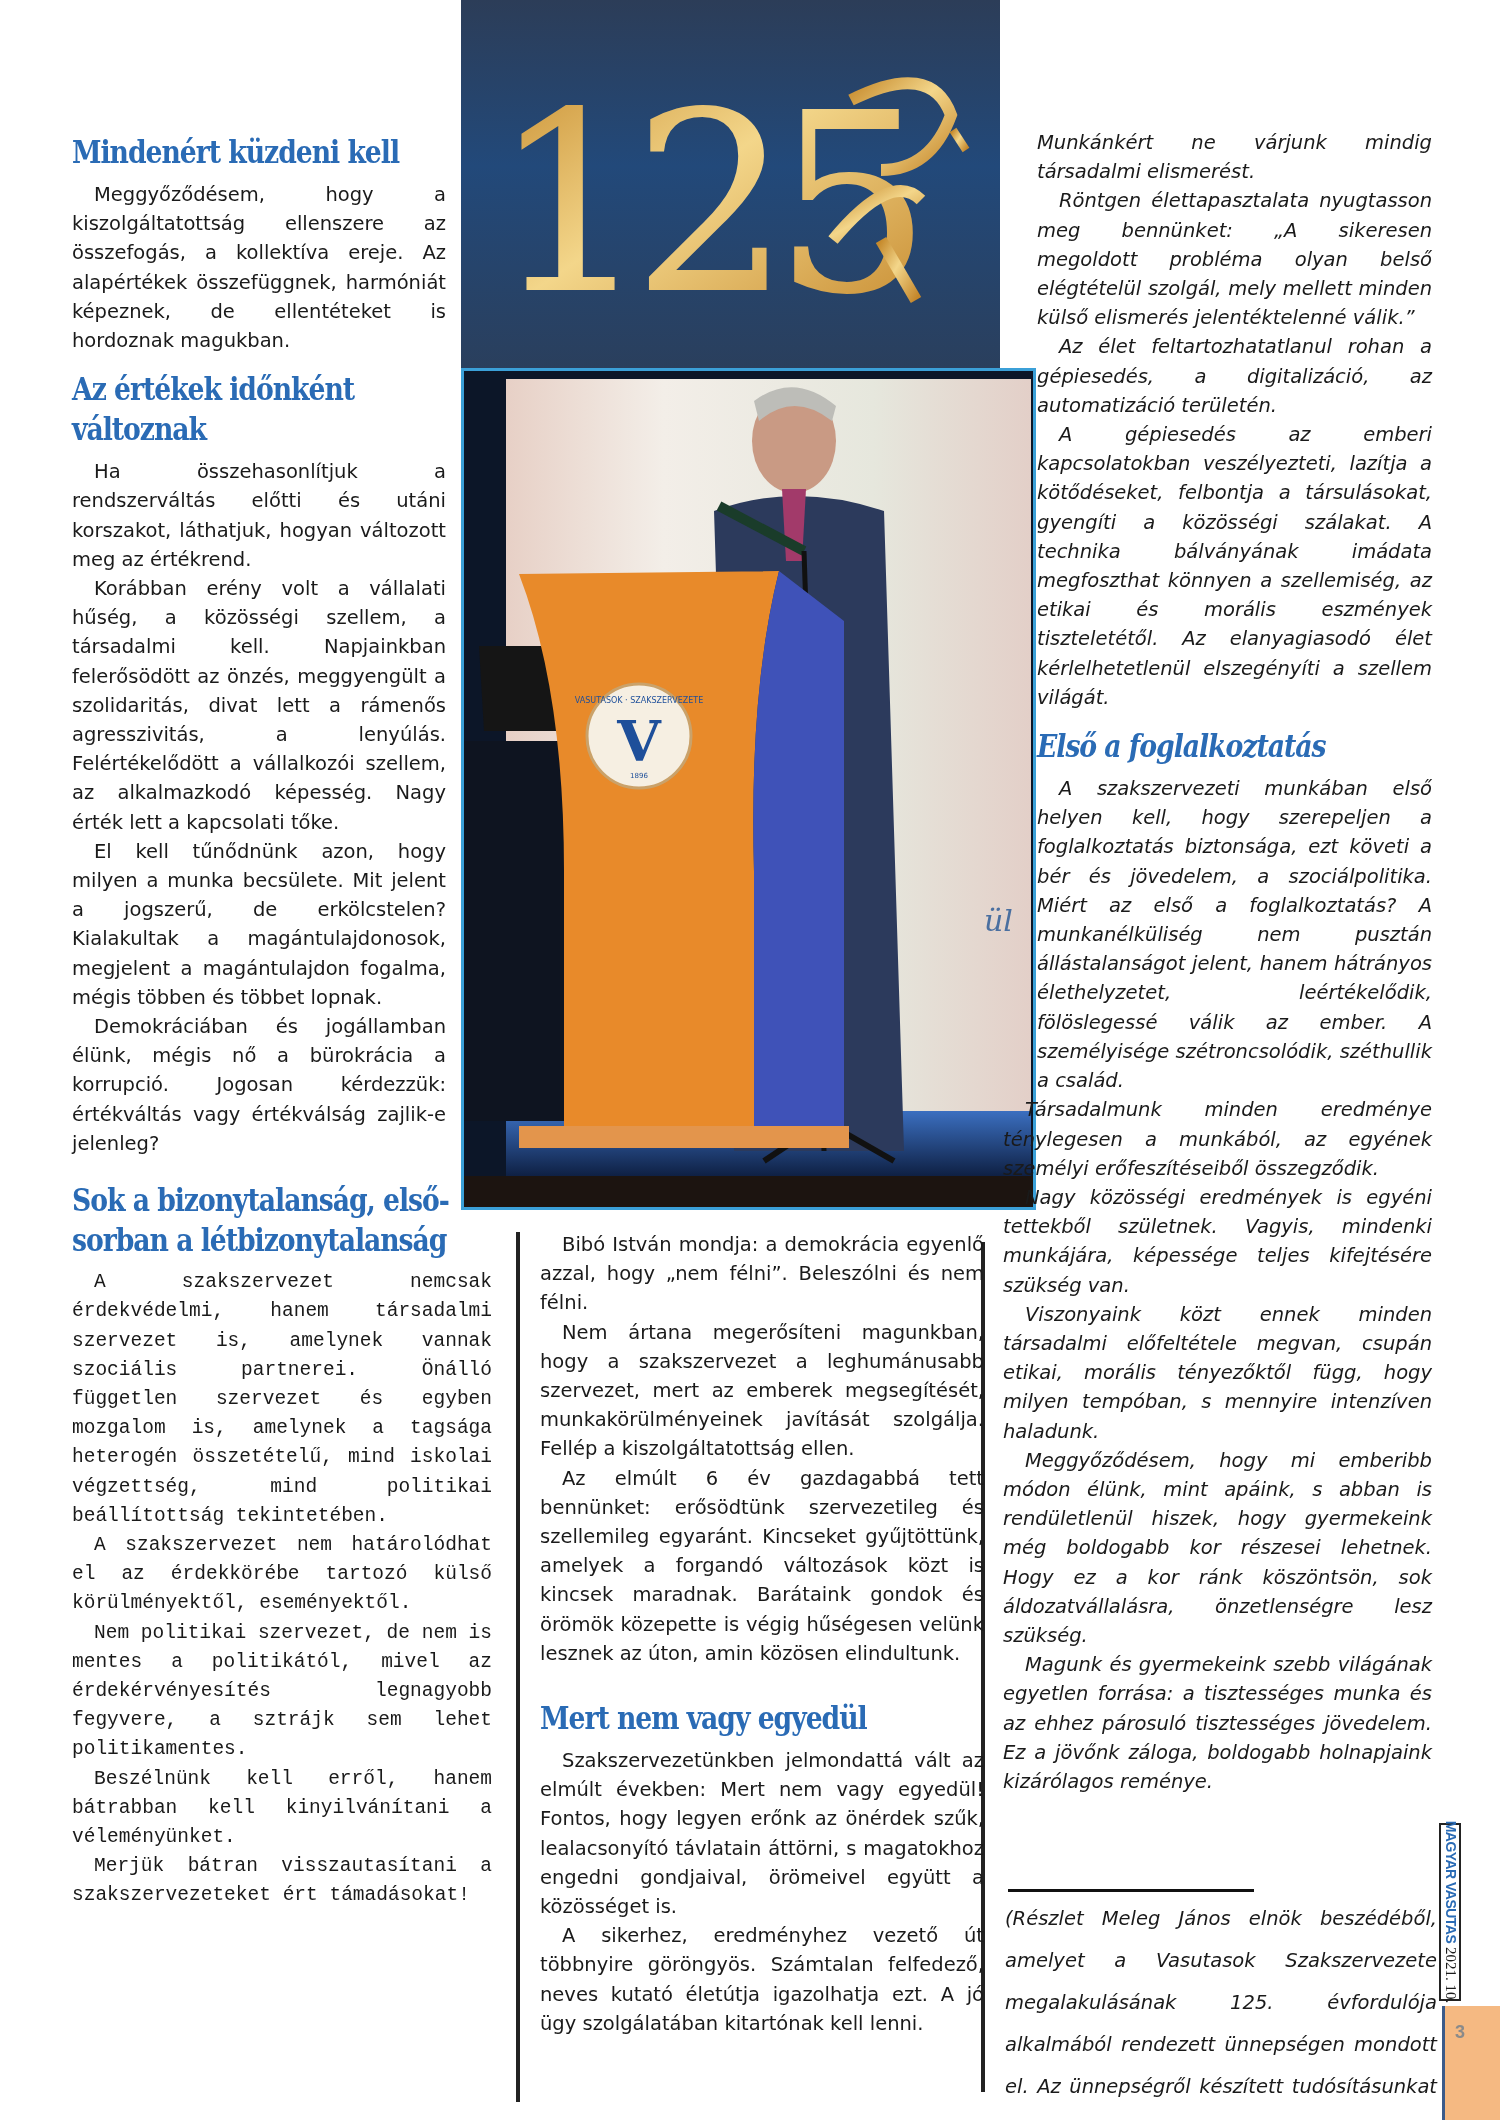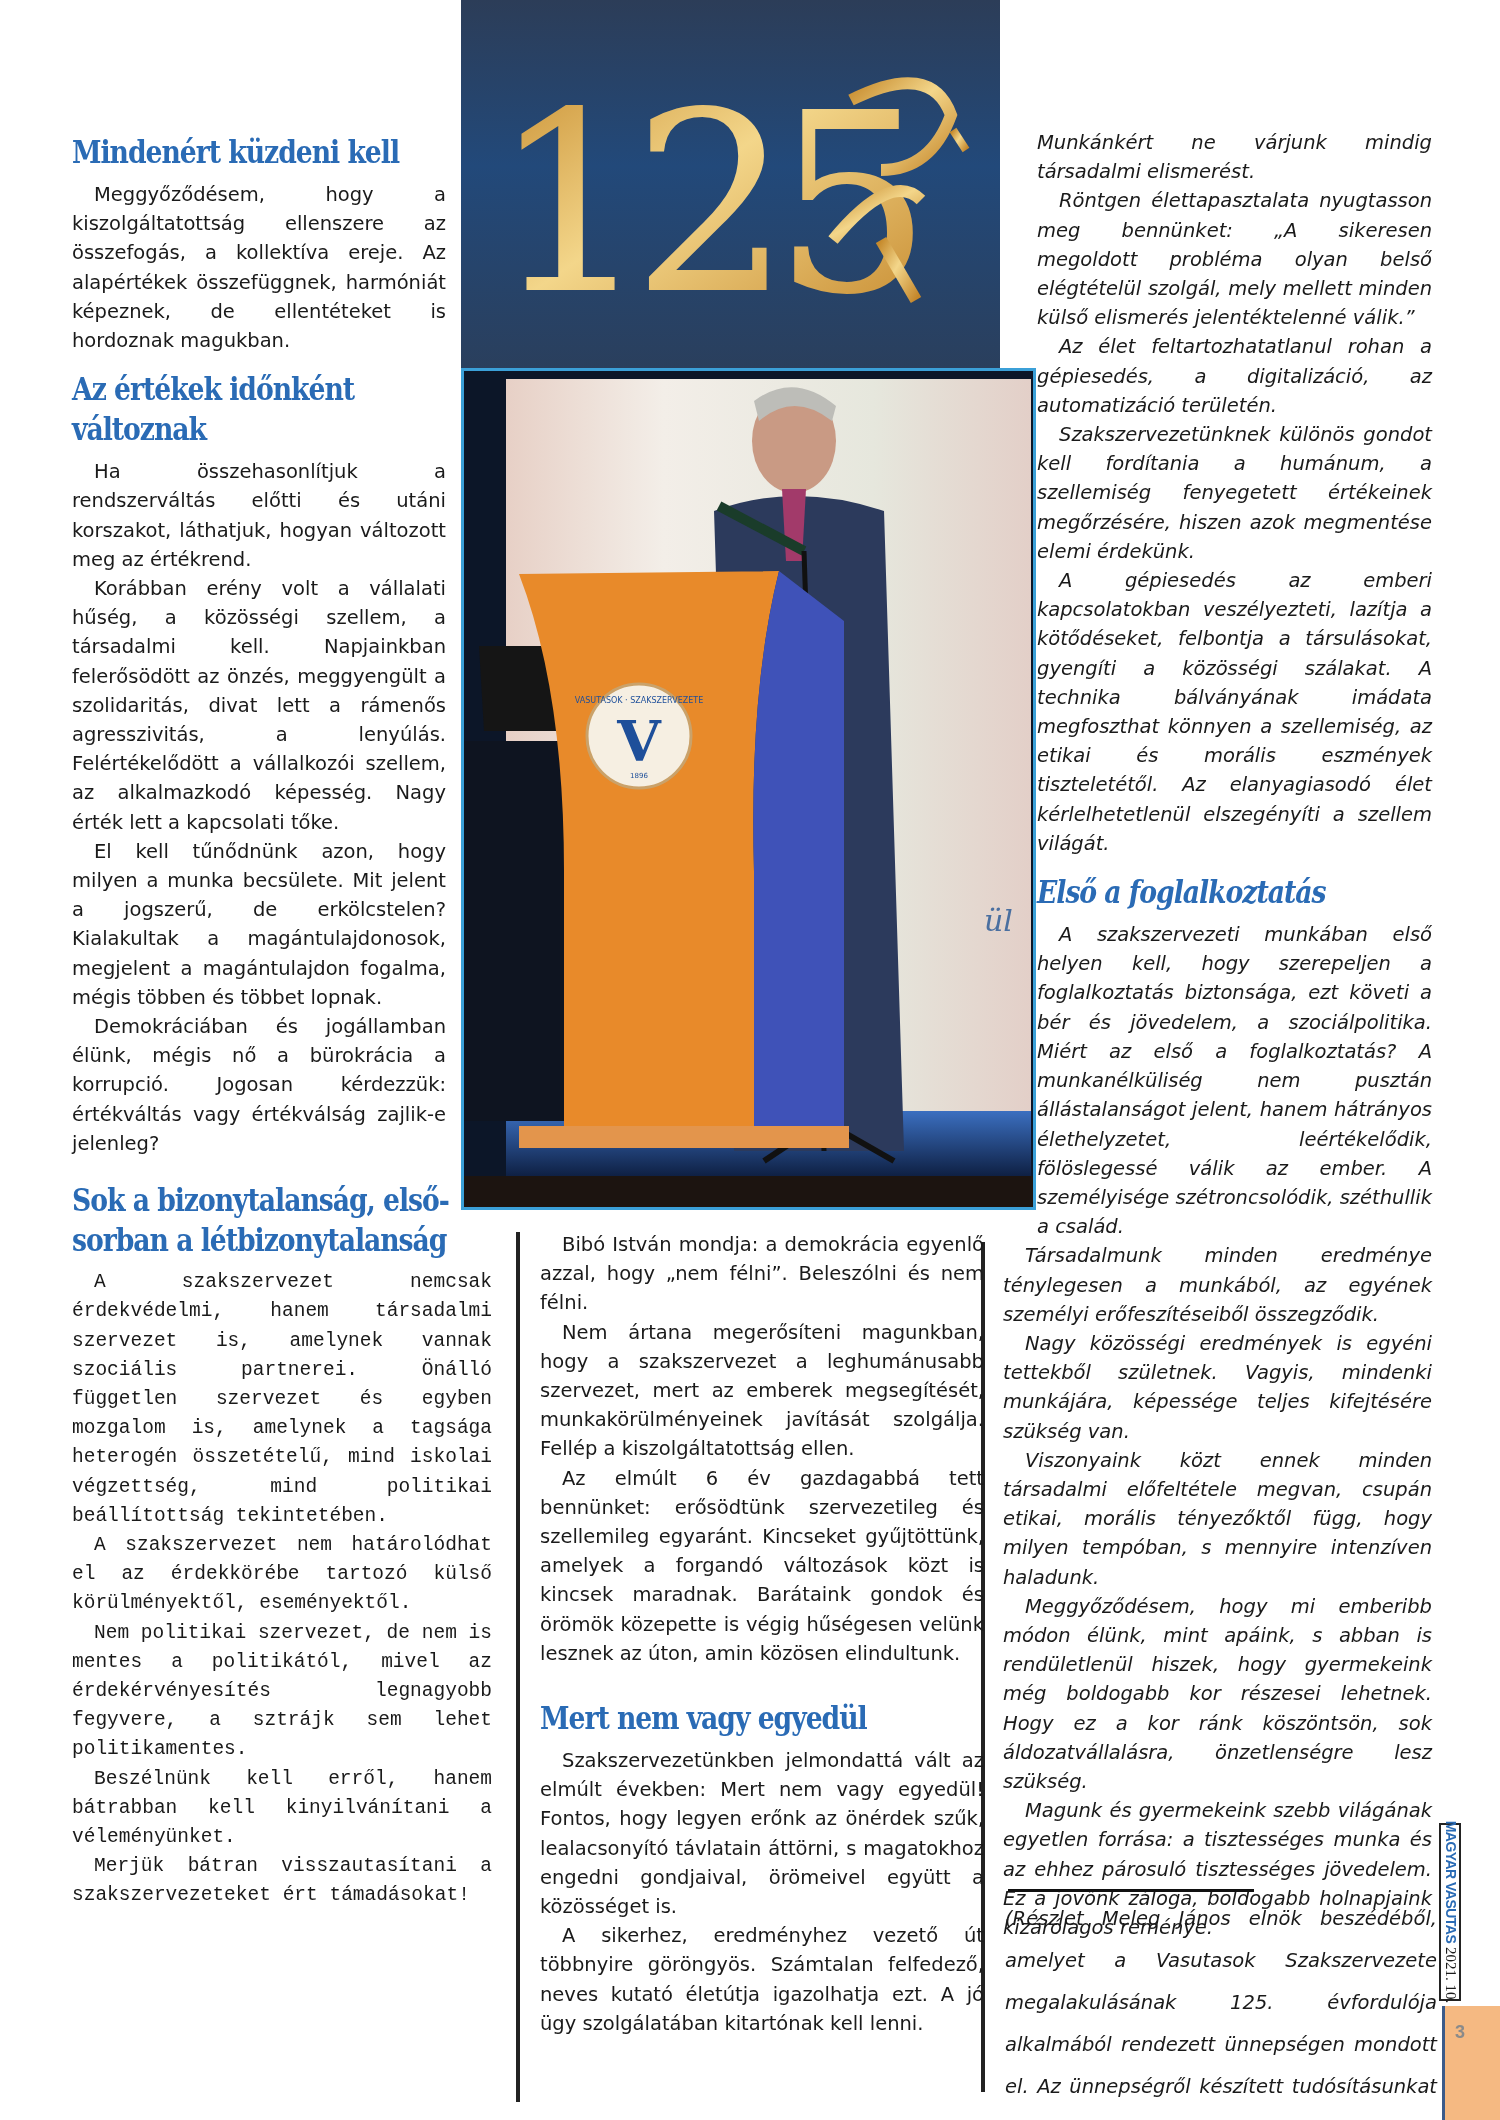--- a/index.html
+++ b/index.html
@@ -147,21 +147,20 @@
   <p>Az elmúlt 6 év gazdagabbá tett bennünket: erősödtünk szervezetileg és szellemileg egyaránt. Kincseket gyűjtöttünk, amelyek a forgandó változások közt is kincsek maradnak. Barátaink gondok és örömök közepette is végig hűségesen velünk lesznek az úton, amin közösen elindultunk.</p>
   <h2 style="margin-top:30px;">Mert nem vagy egyedül</h2>
   <p>Szakszervezetünkben jelmondattá vált az elmúlt években: Mert nem vagy egyedül! Fontos, hogy legyen erőnk az önérdek szűk, lealacsonyító távlatain áttörni, s magatokhoz engedni gondjaival, örömeivel együtt a közösséget is.</p>
   <p>A sikerhez, eredményhez vezető út többnyire göröngyös. Számtalan felfedező, neves kutató életútja igazolhatja ezt. A jó ügy szolgálatában kitartónak kell lenni.</p>
 </div>
 
 <div id="col-right" class="col">
   <p class="noindent">Munkánkért ne várjunk mindig társadalmi elismerést.</p>
   <p>Röntgen élettapasztalata nyugtasson meg bennünket: „A sikeresen megoldott probléma olyan belső elégtételül szolgál, mely mellett minden külső elismerés jelentéktelenné válik.”</p>
   <p>Az élet feltartozhatatlanul rohan a gépiesedés, a digitalizáció, az automatizáció területén.</p>
-  <p>Szakszervezetünknek különös gondot kell fordítania a humánum, a szellemiség fenyegetett értékeinek megőrzésére, hiszen azok megmentése elemi érdekünk.</p>
   <p>A gépiesedés az emberi kapcsolatokban veszélyezteti, lazítja a kötődéseket, felbontja a társulásokat, gyengíti a közösségi szálakat. A technika bálványának imádata megfoszthat könnyen a szellemiség, az etikai és morális eszmények tiszteletétől. Az elanyagiasodó élet kérlelhetetlenül elszegényíti a szellem világát.</p>
   <h2 style="margin-top:14px;">Első a foglalkoztatás</h2>
   <p>A szakszervezeti munkában első helyen kell, hogy szerepeljen a foglalkoztatás biztonsága, ezt követi a bér és jövedelem, a szociálpolitika. Miért az első a foglalkoztatás? A munkanélküliség nem pusztán állástalanságot jelent, hanem hátrányos élethelyzetet, leértékelődik, fölöslegessé válik az ember. A személyisége szétroncsolódik, széthullik a család.</p>
   <div style="margin-left:-34px; width:429px;">
     <p>Társadalmunk minden eredménye ténylegesen a munkából, az egyének személyi erőfeszítéseiből összegződik.</p>
     <p>Nagy közösségi eredmények is egyéni tettekből születnek. Vagyis, mindenki munkájára, képessége teljes kifejtésére szükség van.</p>
     <p>Viszonyaink közt ennek minden társadalmi előfeltétele megvan, csupán etikai, morális tényezőktől függ, hogy milyen tempóban, s mennyire intenzíven haladunk.</p>
     <p>Meggyőződésem, hogy mi emberibb módon élünk, mint apáink, s abban is rendületlenül hiszek, hogy gyermekeink még boldogabb kor részesei lehetnek. Hogy ez a kor ránk köszöntsön, sok áldozatvállalásra, önzetlenségre lesz szükség.</p>
     <p>Magunk és gyermekeink szebb világának egyetlen forrása: a tisztességes munka és az ehhez párosuló tisztességes jövedelem. Ez a jövőnk záloga, boldogabb holnapjaink kizárólagos reménye.</p>
   </div>

